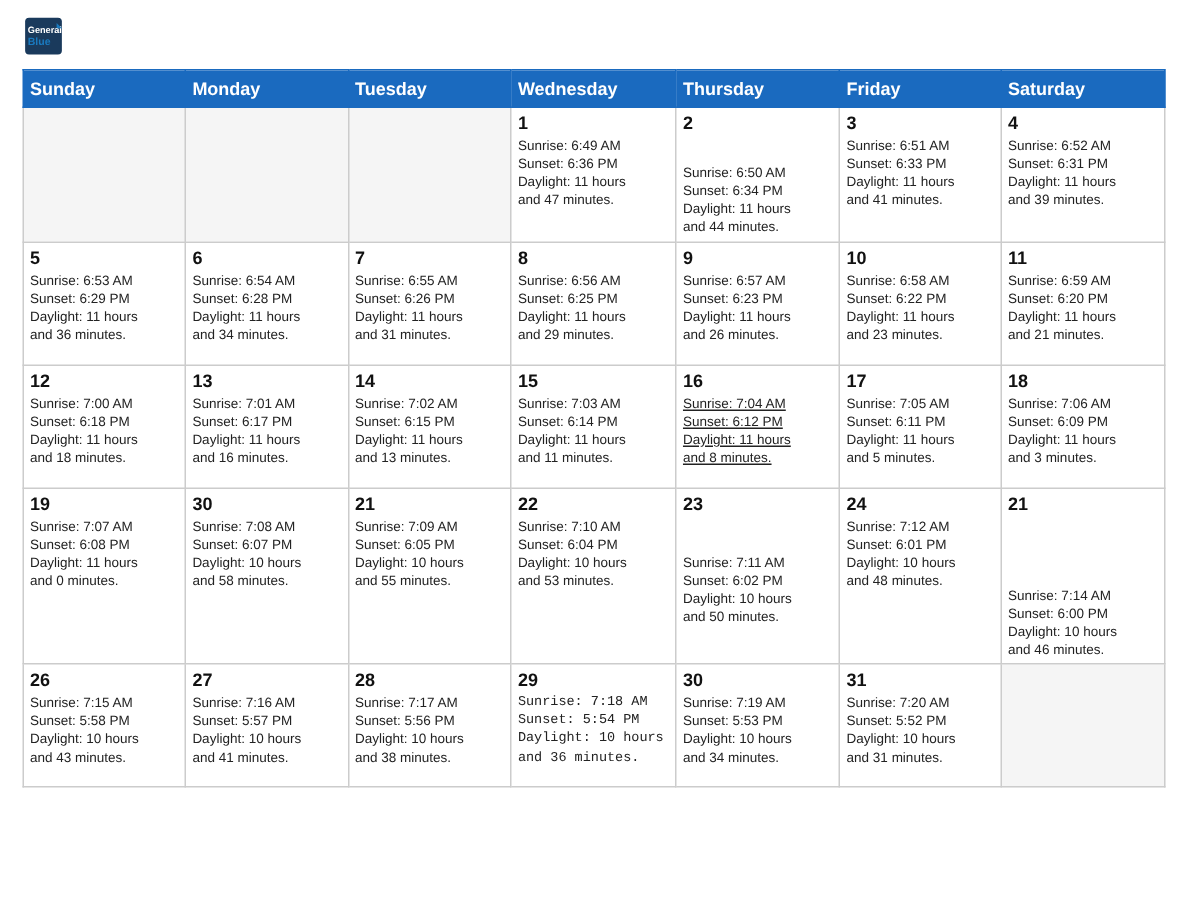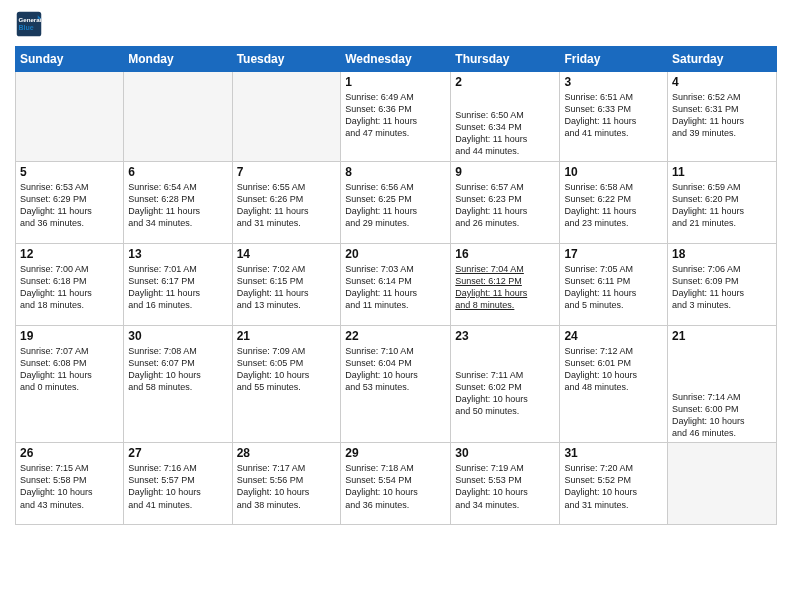--- a/index.html
+++ b/index.html
@@ -226,21 +226,21 @@
 and 16 minutes.</div>
           </td>
           <td>
             <div class="day-number">14</div>
             <div class="day-info" style="white-space: pre-line;">Sunrise: 7:02 AM
 Sunset: 6:15 PM
 Daylight: 11 hours
 and 13 minutes.</div>
           </td>
           <td>
-            <div class="day-number">20</div>
+            <div class="day-number">15</div>
             <div class="day-info" style="white-space: pre-line;">Sunrise: 7:03 AM
 Sunset: 6:14 PM
 Daylight: 11 hours
 and 11 minutes.</div>
           </td>
           <td>
             <div class="day-number">16</div>
             <div class="day-info" style="white-space: pre-line; text-decoration: underline;">Sunrise: 7:04 AM
 Sunset: 6:12 PM
 Daylight: 11 hours
@@ -329,21 +329,21 @@
           </td>
           <td>
             <div class="day-number">28</div>
             <div class="day-info" style="white-space: pre-line;">Sunrise: 7:17 AM
 Sunset: 5:56 PM
 Daylight: 10 hours
 and 38 minutes.</div>
           </td>
           <td>
             <div class="day-number">29</div>
-            <div class="day-info" style="white-space: pre-line;">Sunrise: 7:18 AM
+            <div class="day-info" style="white-space: pre-line; font-family: Liberation Mono, monospace;">Sunrise: 7:18 AM
 Sunset: 5:54 PM
 Daylight: 10 hours
 and 36 minutes.</div>
           </td>
           <td>
             <div class="day-number">30</div>
             <div class="day-info" style="white-space: pre-line;">Sunrise: 7:19 AM
 Sunset: 5:53 PM
 Daylight: 10 hours
 and 34 minutes.</div>

